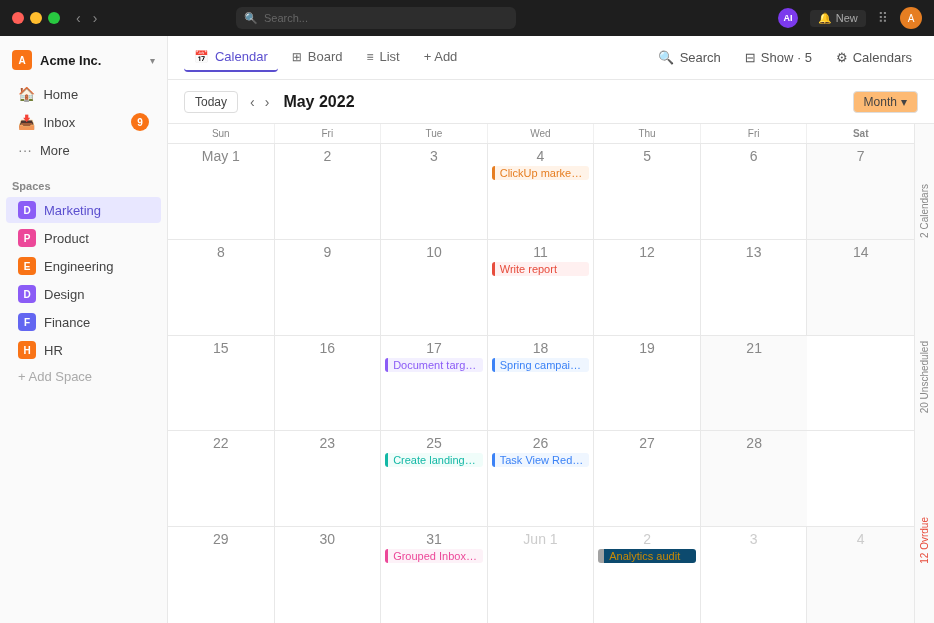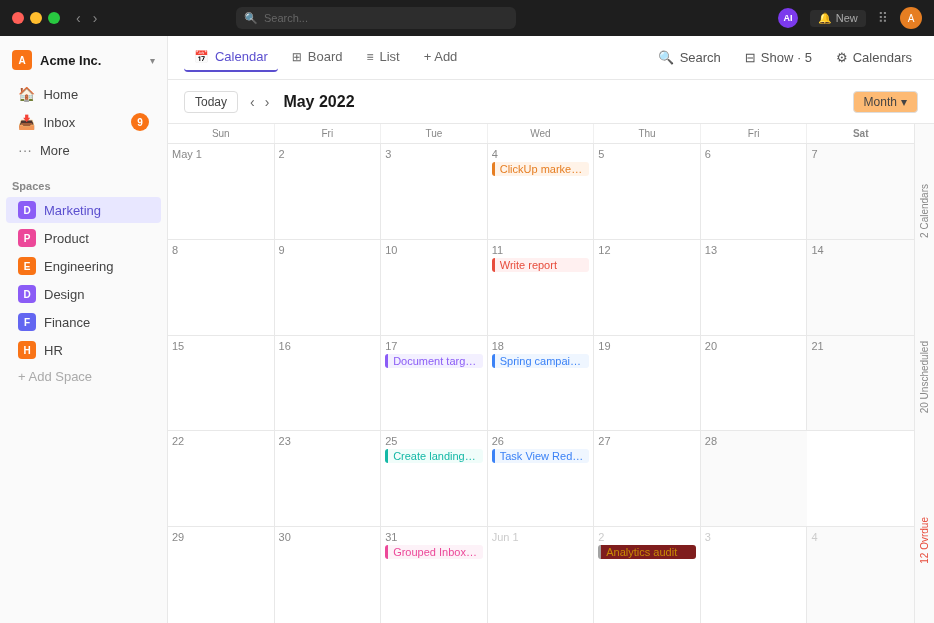--- a/index.html
+++ b/index.html
@@ -179,44 +179,44 @@
     .calendar-cell {
       border-right: 1px solid #e8e8e8;
       padding: 4px 4px;
       position: relative;
       overflow: hidden;
       min-height: 0;
     }
     .calendar-cell:last-child { border-right: none; }
 
     .cell-date {
-      font-size: 11px;
+      font-size: 14px;
       color: #888;
-      text-align: left;
+      text-align: center;
       margin-bottom: 2px;
     }
     .cell-date.other-month { color: #ccc; }
 
     .event {
       font-size: 11px;
       padding: 1px 5px;
       border-radius: 3px;
       margin-bottom: 2px;
       white-space: nowrap;
       overflow: hidden;
       text-overflow: ellipsis;
       cursor: pointer;
     }
     .event-orange { background: #fff3e8; color: #e67e22; border-left: 3px solid #e67e22; }
     .event-red { background: #fff0f0; color: #e74c3c; border-left: 3px solid #e74c3c; }
     .event-blue { background: #eff6ff; color: #3b82f6; border-left: 3px solid #3b82f6; }
     .event-purple { background: #f3f0ff; color: #8b5cf6; border-left: 3px solid #8b5cf6; }
     .event-teal { background: #f0fdfa; color: #14b8a6; border-left: 3px solid #14b8a6; }
     .event-pink { background: #fdf2f8; color: #ec4899; border-left: 3px solid #ec4899; }
-    .event-yellow { background: #7f1d1d; color: #ca8a04; border-left: 3px solid #a3a3a3; }
+    .event-yellow { background: #0c4a6e; color: #ca8a04; border-left: 6px solid #a3a3a3; }
 
     
     .right-sidebar {
       width: 20px;
       background: #fafafa;
       border-left: 1px solid #e8e8e8;
       display: flex;
       flex-direction: column;
       align-items: center;
       justify-content: space-around;
@@ -441,23 +441,20 @@
                 <div class="cell-date">17</div>
                 <div class="event event-purple">Document target users</div>
               </div>
               <div class="calendar-cell">
                 <div class="cell-date">18</div>
                 <div class="event event-blue">Spring campaign image assets</div>
               </div>
               <div class="calendar-cell">
                 <div class="cell-date">19</div>
               </div>
-              <div class="calendar-cell">
-                <div class="cell-date">20</div>
-              </div>
               <div class="calendar-cell sat">
                 <div class="cell-date">21</div>
               </div>
             </div>
             <div class="calendar-week">
               <div class="calendar-cell">
                 <div class="cell-date">22</div>
               </div>
               <div class="calendar-cell">
                 <div class="cell-date">23</div>

